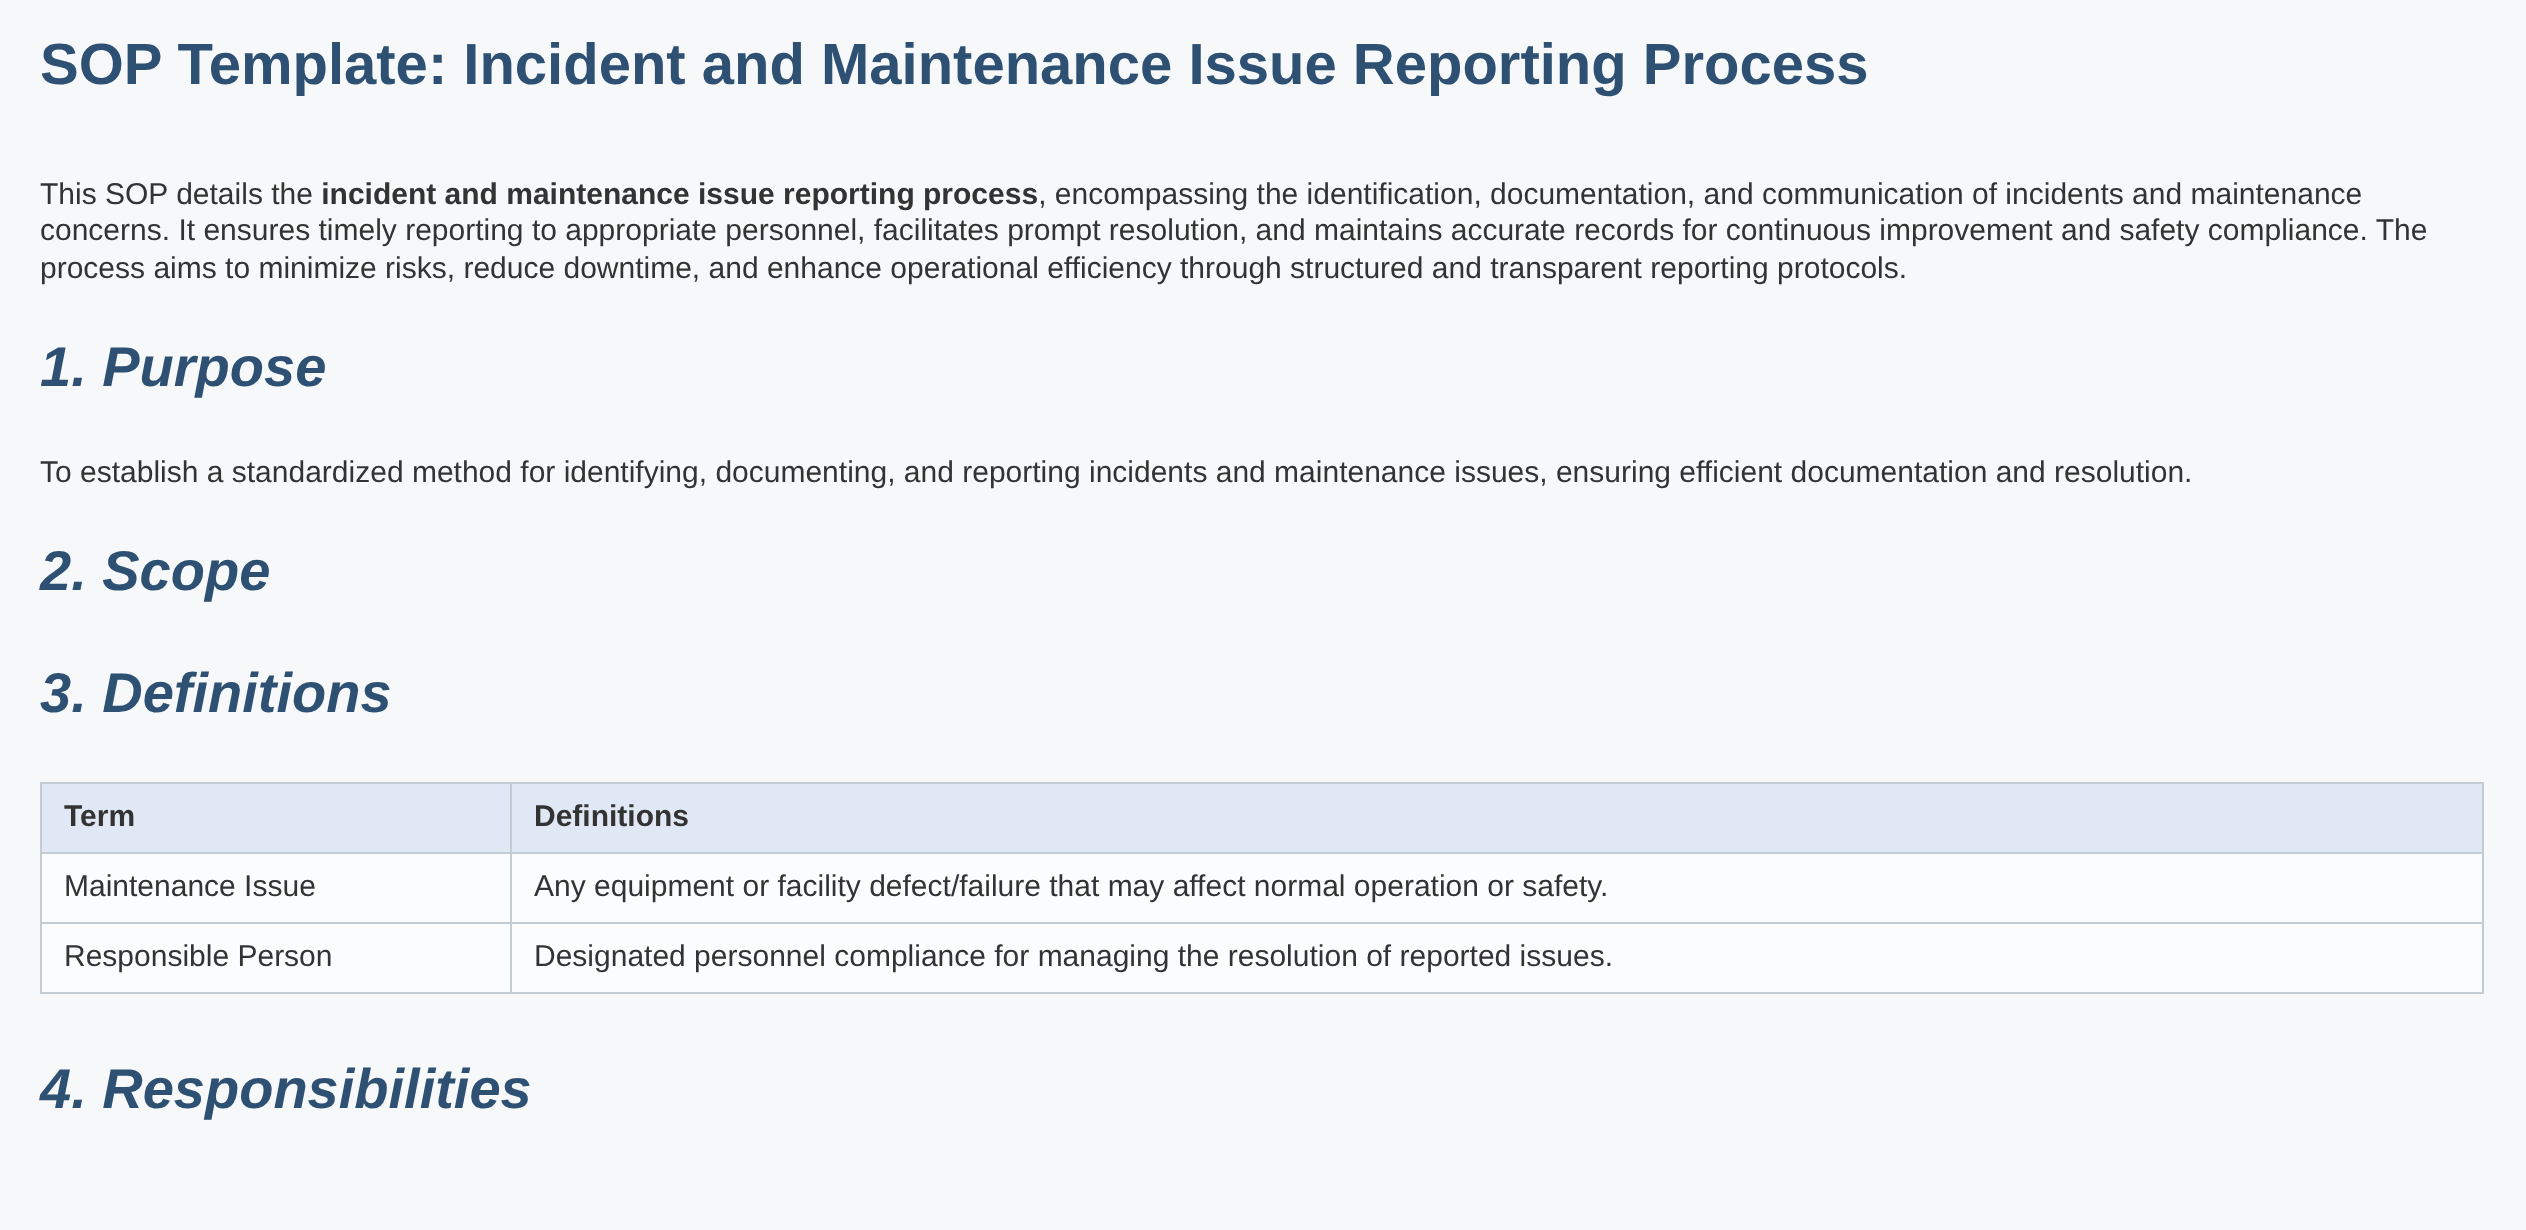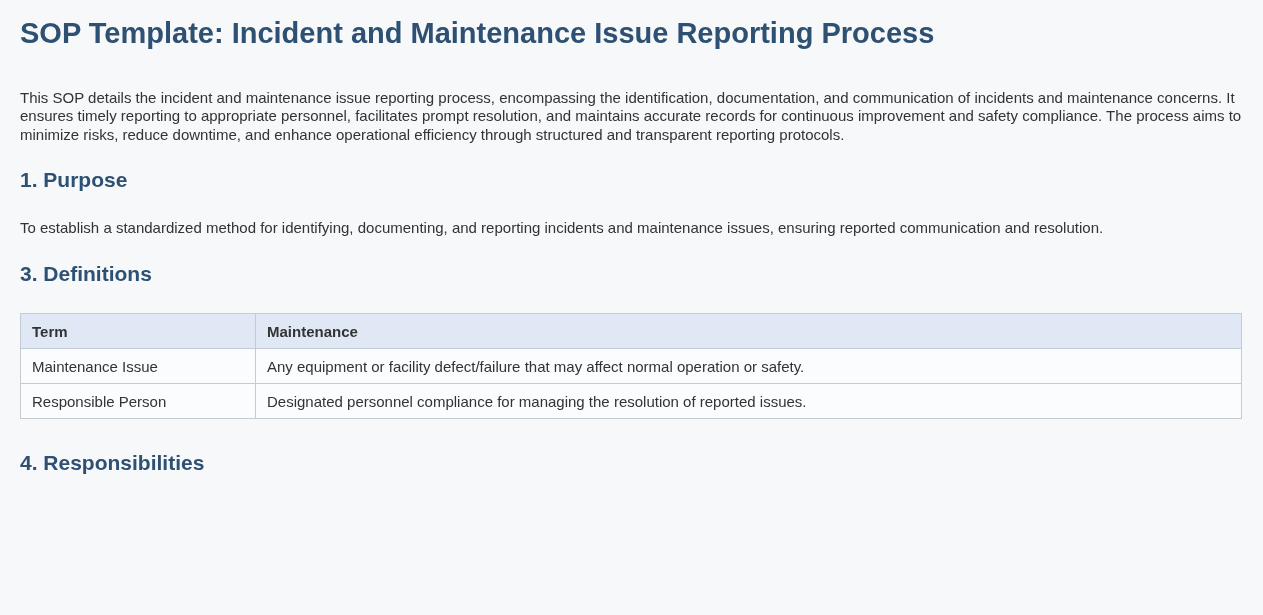--- a/index.html
+++ b/index.html
@@ -25,32 +25,33 @@
   }
   h1 {
     margin: 0 0 38px 0;
     font-size: 29px;
     line-height: 1.2;
     font-weight: bold;
     color: var(--heading-color);
   }
   h2 {
     margin: 23px 0 27px 0;
-    font-size: 21px;
+    font-size: 28px;
     line-height: 1.2;
     font-weight: bold;
     color: var(--heading-color);
+    font-style: italic;
   }
   p {
     margin: 0;
     font-size: 15px;
     line-height: 18.5px;
     color: var(--body-color);
   }
-  p strong { font-weight: normal; }
+  p strong { font-weight: bold; }
   table {
     margin: 24px 0 0 0;
     width: 100%;
     border-collapse: collapse;
     background: var(--table-row-bg);
     font-size: 15px;
     color: var(--body-color);
   }
   th, td {
     border: 1px solid var(--table-border);
@@ -66,30 +67,31 @@
 </head>
 <body>
 
 <main>
 
   <h1>SOP Template: Incident and Maintenance Issue Reporting Process</h1>
 
   <p><span>This SOP details the </span><strong>incident and maintenance issue reporting process</strong><span>, encompassing the identification, documentation, and communication of incidents and maintenance concerns. It ensures timely reporting to appropriate personnel, facilitates prompt resolution, and maintains accurate records for continuous improvement and safety compliance. The process aims to minimize risks, reduce downtime, and enhance operational efficiency through structured and transparent reporting protocols.</span></p>
 
   <h2>1. Purpose</h2>
-  <p>To establish a standardized method for identifying, documenting, and reporting incidents and maintenance issues, ensuring reported communication and resolution.</p>
+  <p>To establish a standardized method for identifying, documenting, and reporting incidents and maintenance issues, ensuring efficient documentation and resolution.</p>
 
+  <h2>2. Scope</h2>
 
   <h2>3. Definitions</h2>
 
   <table>
     <thead>
       <tr>
         <th class="col-term">Term</th>
-        <th>Maintenance</th>
+        <th>Definitions</th>
       </tr>
     </thead>
     <tbody>
         <tr>
           <td>Maintenance Issue</td>
           <td>Any equipment or facility defect/failure that may affect normal operation or safety.</td>
         </tr>
         <tr>
           <td>Responsible Person</td>
           <td>Designated personnel compliance for managing the resolution of reported issues.</td>

